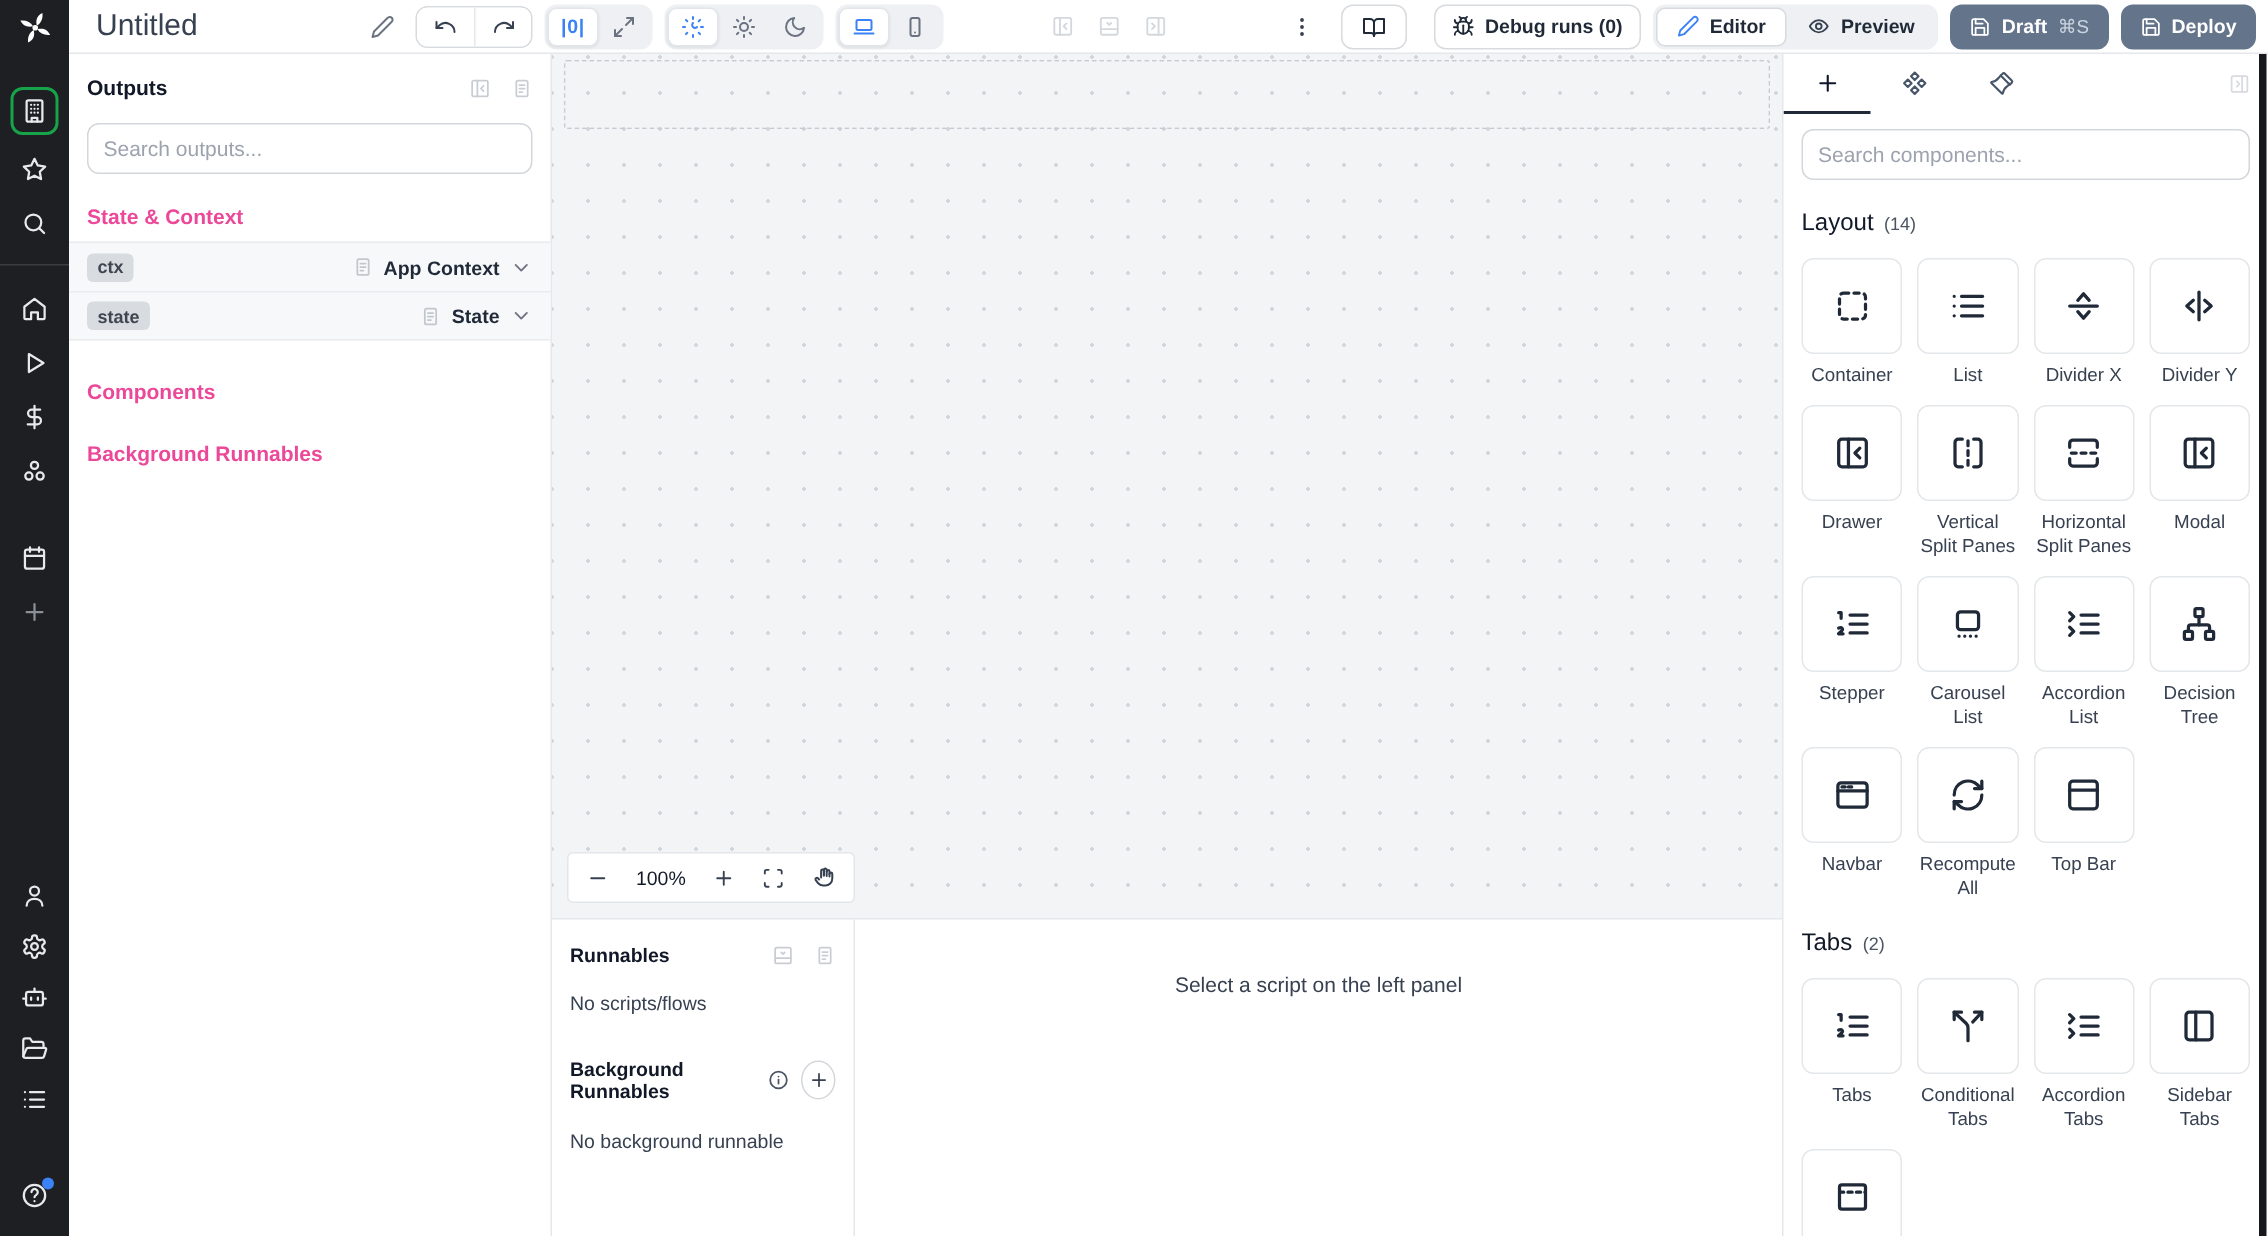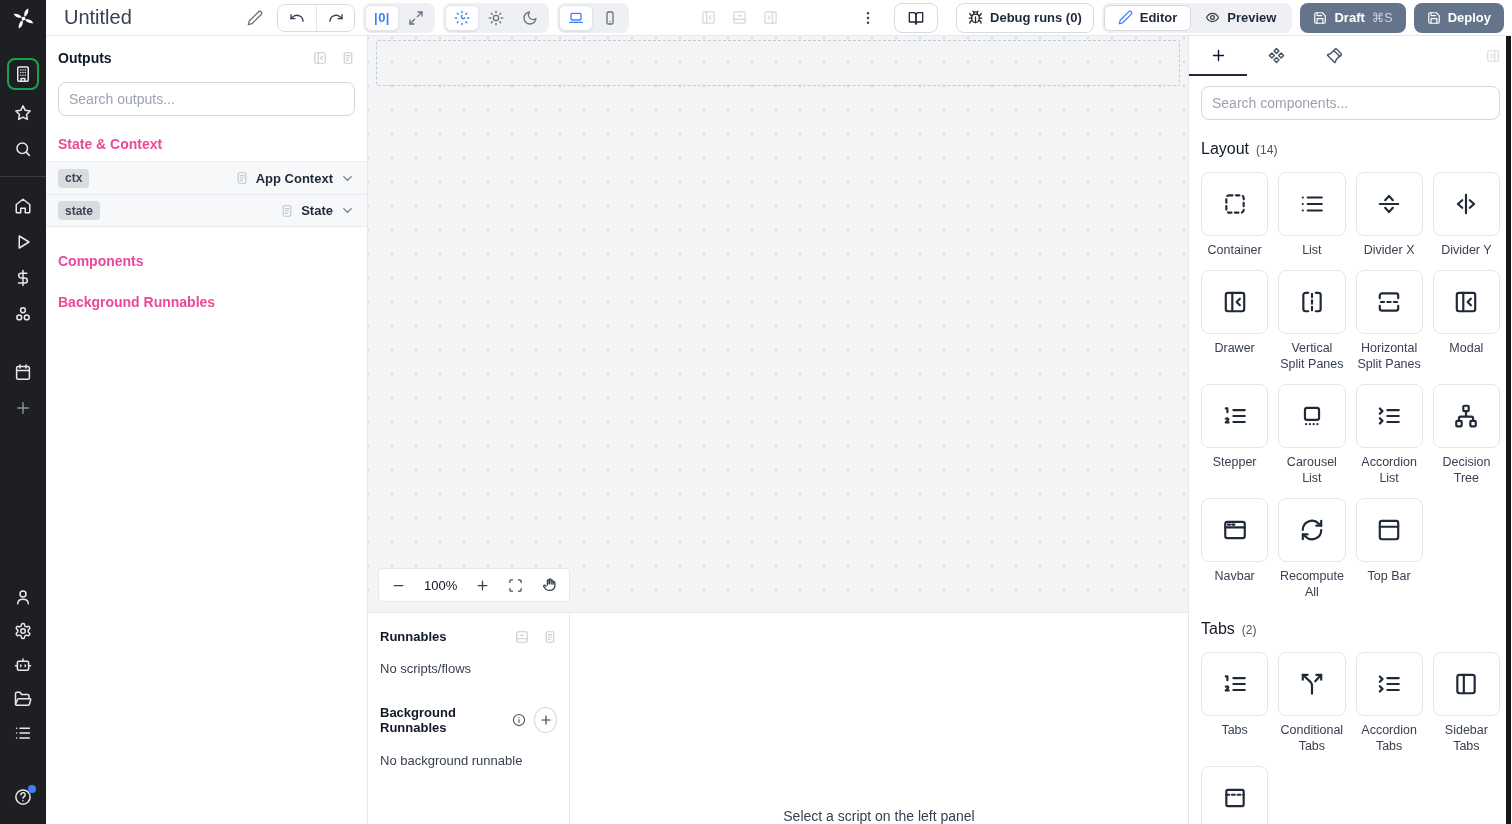--- a/index.html
+++ b/index.html
@@ -45,21 +45,21 @@
   .debug-btn { margin-left:18px; height:30px; border:1px solid #d7dade; border-radius:8px; background:#fff; display:flex; align-items:center; gap:7px; padding:0 11px; font-size:13px; font-weight:600; color:#1f2937; cursor:pointer; white-space:nowrap; }
   .mode-pill { height:26px; display:flex; align-items:center; gap:7px; padding:0 13px; border-radius:6px; background:transparent; border:1px solid transparent; font-size:13px; font-weight:600; color:#1f2937; cursor:pointer; white-space:nowrap; }
   .mode-pill.on { background:#fff; border-color:#d7dade; }
   .mode-pill .ic { color:#374151; }
   .mode-pill.on .ic { color:#3b82f6; }
   .slate-btn { margin-left:8px; height:30px; background:#64748b; color:#fff; border:none; border-radius:8px; display:flex; align-items:center; gap:7px; padding:0 13px; font-size:13px; font-weight:600; cursor:pointer; white-space:nowrap; }
   .shortcut { color:#cbd5e1; font-weight:500; font-size:12.5px; }
 
   
   .outputs { position:absolute; left:46px; top:36px; width:322px; height:788px; background:#fff; border-right:1px solid #e5e7eb; }
-  .out-head { display:flex; align-items:center; padding:14px 12px 0; }
+  .out-head { display:flex; align-items:flex-end; padding:14px 12px 0; }
   .out-title { font-size:14px; font-weight:700; color:#111827; }
   .head-icons { margin-left:auto; display:flex; gap:14px; color:#c9cdd3; }
   .search-wrap { margin:16px 12px 0; }
   .text-input { width:100%; height:34px; border:1px solid #d3d7dc; border-radius:8px; padding:0 10px; font-size:14px; color:#111827; outline:none; font-family:inherit; background:#fff; }
   .text-input::placeholder { color:#9ca3af; }
   .sec-h { font-size:14px; font-weight:700; color:#ec4899; padding:0 12px; }
   .sec-h.sc { margin-top:20px; margin-bottom:9px; }
   .sec-h.comp { margin-top:26px; }
   .sec-h.bgr { margin-top:25px; }
   .out-row { height:33px; display:flex; align-items:center; padding:0 12px; background:#f7f8f9; border-top:1px solid #e9ebee; cursor:pointer; }
@@ -82,21 +82,21 @@
   .bottom-panel { position:absolute; left:368px; top:612px; width:820px; height:212px; background:#fff; border-top:1px solid #e5e7eb; display:flex; }
   .runnables { width:202px; border-right:1px solid #e5e7eb; padding:16px 12px 0; flex:none; }
   .run-head { display:flex; align-items:center; }
   .run-title { font-size:13px; font-weight:700; color:#111827; }
   .run-empty { margin-top:17px; font-size:13px; color:#374151; }
   .bg-run-head { margin-top:29px; display:flex; align-items:center; gap:6px; }
   .bg-run-title { font-size:13px; font-weight:700; color:#111827; }
   .info { color:#4b5563; }
   .add-btn { width:26px; height:26px; border:1px solid #d3d7dc; border-radius:50%; background:#fff; display:flex; align-items:center; justify-content:center; color:#374151; cursor:pointer; margin-left:2px; }
   .bg-run-empty { margin-top:18px; font-size:13px; color:#374151; }
-  .script-detail { flex:1; display:flex; justify-content:center; align-items:flex-end; padding-top:35px; font-size:14px; color:#374151; }
+  .script-detail { flex:1; display:flex; justify-content:center; align-items:flex-start; padding-top:35px; font-size:14px; color:#374151; }
 
   
   .right-panel { position:absolute; left:1188px; top:36px; width:324px; height:788px; background:#fff; border-left:1px solid #e5e7eb; overflow:hidden; }
   .rp-tabs { height:40px; display:flex; align-items:stretch; padding-right:12px; }
   .rp-tab { width:58px; display:flex; align-items:center; justify-content:center; color:#475569; cursor:pointer; border-bottom:2px solid transparent; }
   .rp-tab.on { color:#0f172a; border-bottom-color:#1f2937; }
   .rp-collapse { margin-left:auto; align-self:center; color:#d7dade; }
   .rp-search { margin:10px 12px 0; }
   .sections { padding:0 12px; }
   .cp-heading { margin-top:20px; display:flex; align-items:baseline; gap:7px; }

